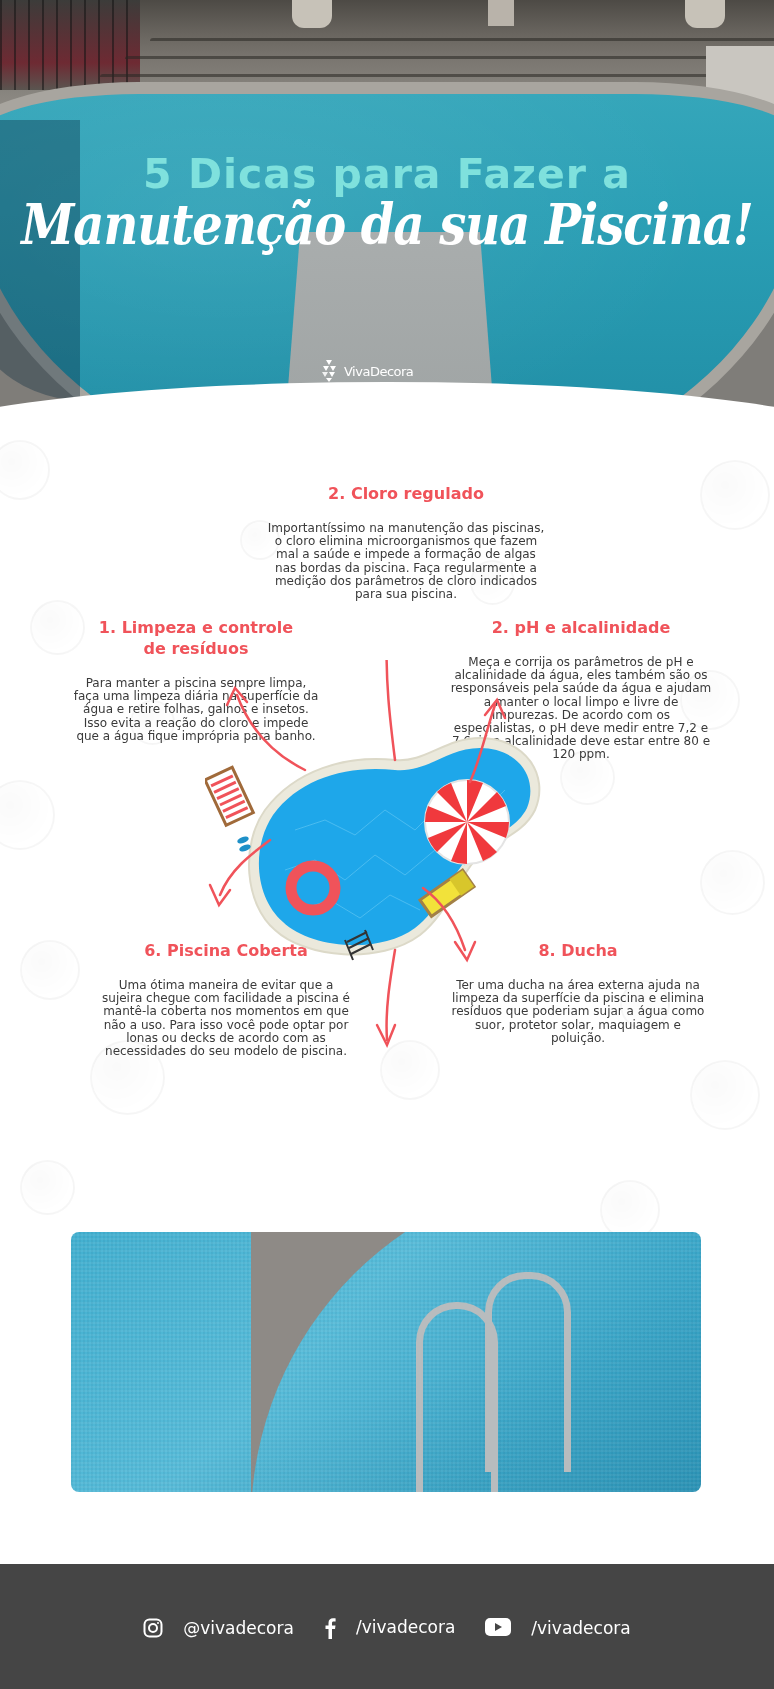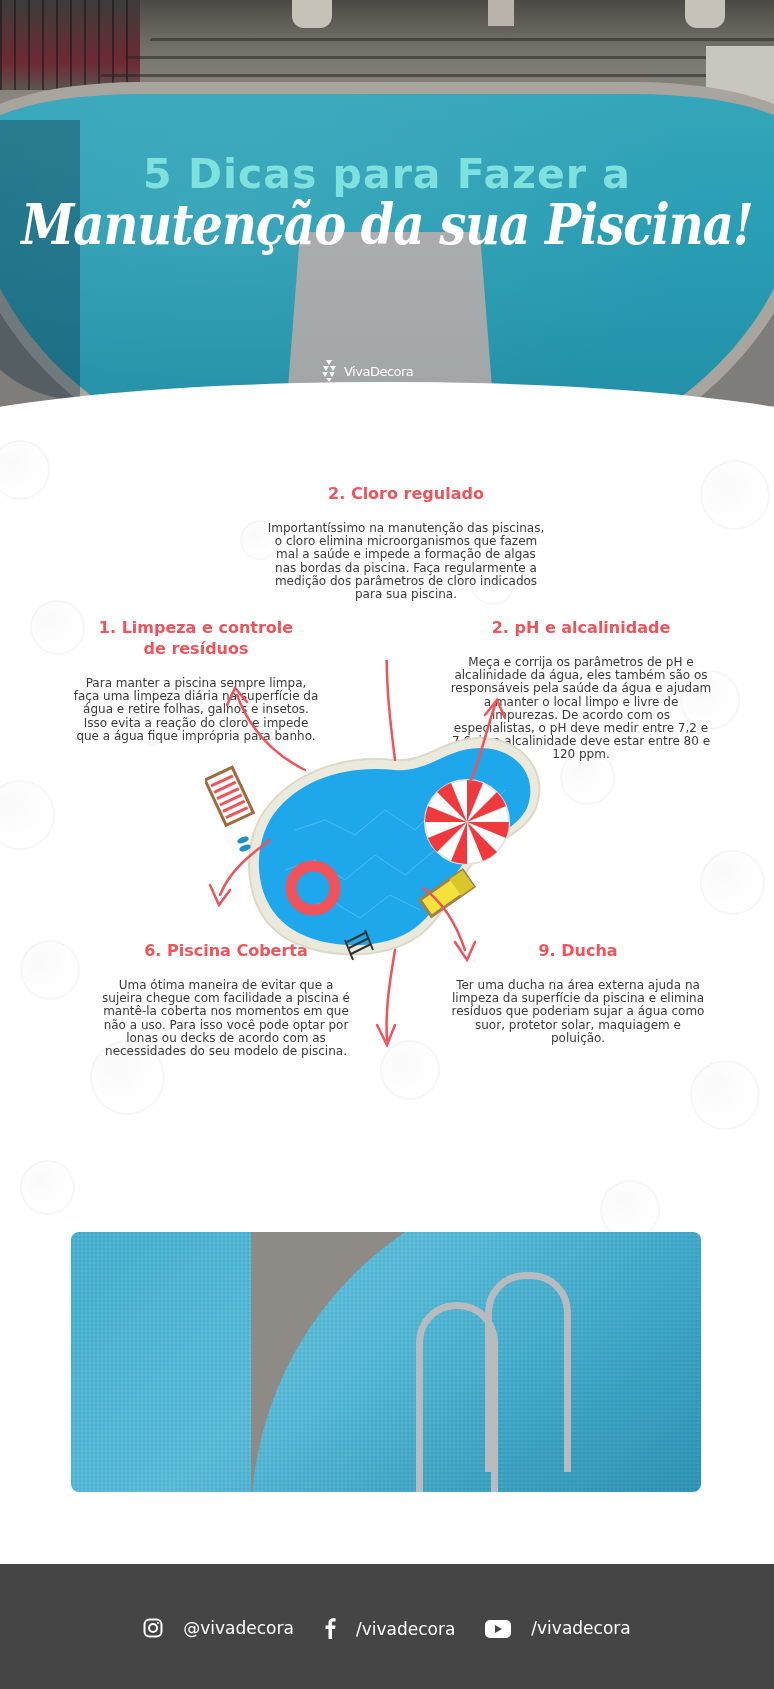--- a/index.html
+++ b/index.html
@@ -83,21 +83,21 @@
   }
   .photo .deck-tone { position: absolute; right: 0; bottom: 0; width: 100%; height: 100%;
     background: linear-gradient(160deg, transparent 55%, rgba(0,0,0,0.05) 100%); }
   .photo .rail { position: absolute; border: 7px solid #b8bcbe; border-bottom: none; border-radius: 40px 40px 0 0; }
   .photo .rail.r1 { left: 345px; top: 70px; width: 82px; height: 200px; }
   .photo .rail.r2 { left: 414px; top: 40px; width: 86px; height: 200px; }
 
   
   .footer { position: absolute; left: 0; top: 1564px; width: 774px; height: 125px; background: #454545; }
   .footer .social { position: absolute; top: 0; left: 0; width: 774px; height: 125px; display: flex; align-items: center; justify-content: center; gap: 30px; padding-top: 2px; }
-  .footer .item { display: flex; align-items: flex-end; gap: 20px; color: #fff; font-family: "DejaVu Sans", sans-serif; font-size: 17px; }
+  .footer .item { display: flex; align-items: flex-start; gap: 20px; color: #fff; font-family: "DejaVu Sans", sans-serif; font-size: 17px; }
 </style>
 </head>
 <body>
 
 <header class="hero">
   <div class="fence"></div>
   <div class="pot1"></div>
   <div class="pot2"></div>
   <div class="pillar"></div>
   <div class="steps">
@@ -165,21 +165,21 @@
   <h3 class="tip-title">2. pH e alcalinidade</h3>
   <p class="tip-body">Meça e corrija os parâmetros de pH e alcalinidade da água, eles também são os responsáveis pela saúde da água e ajudam a manter o local limpo e livre de impurezas. De acordo com os especialistas, o pH deve medir entre 7,2 e 7,6, já a alcalinidade deve estar entre 80 e 120 ppm.</p>
 </section>
 
 <section class="tip" id="tip-6">
   <h3 class="tip-title">6. Piscina Coberta</h3>
   <p class="tip-body">Uma ótima maneira de evitar que a sujeira chegue com facilidade a piscina é mantê-la coberta nos momentos em que não a uso. Para isso você pode optar por lonas ou decks de acordo com as necessidades do seu modelo de piscina.</p>
 </section>
 
 <section class="tip" id="tip-4">
-  <h3 class="tip-title">9. Ducha</h3>
+  <h3 class="tip-title">8. Ducha</h3>
   <p class="tip-body">Ter uma ducha na área externa ajuda na limpeza da superfície da piscina e elimina resíduos que poderiam sujar a água como suor, protetor solar, maquiagem e poluição.</p>
 </section>
 
 <section class="tip" id="tip-5">
 </section>
 
 <svg class="illustration" viewBox="0 0 350 390">
 
   <g>
     <path d="M60,150 C90,110 140,95 190,100 C220,103 240,78 275,78 C320,78 345,115 330,150 C318,175 290,180 270,200 C250,225 240,255 215,275 C175,305 100,298 70,270 C40,245 35,185 60,150 Z" fill="#ebe9dc" stroke="#dcd9c8" stroke-width="2"></path>

